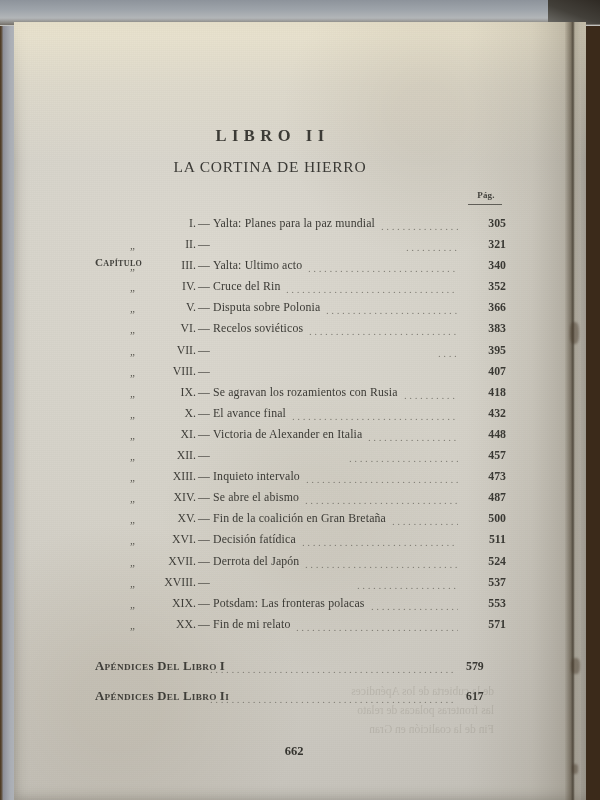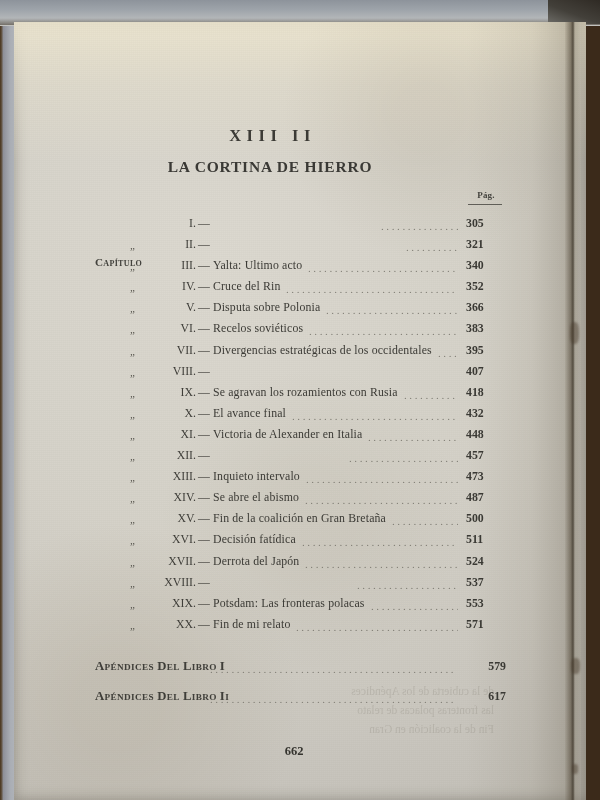--- a/index.html
+++ b/index.html
@@ -180,21 +180,21 @@
     color: #3c3b36;
     text-indent: 5px;
   }
   .book-title {
     position: absolute;
     top: 136px;
     left: 0; right: 60px;
     text-align: center;
     font-size: 15.5px;
     letter-spacing: 0.8px;
-    font-weight: 700;
+    font-weight: 400;
     color: #3a3935;
   }
 
   
   .pag-head {
     position: absolute;
     top: 168px;
     left: 452px;
     width: 40px;
     text-align: center;
@@ -281,21 +281,21 @@
     font-size: 11px;
     letter-spacing: 2.6px;
     opacity: .78;
     white-space: nowrap;
   }
   .page-no {
     position: absolute;
     left: 452px;
     top: 2px;
     width: 40px;
-    text-align: left;
+    text-align: right;
     font-size: 11.8px;
     font-weight: 700;
     color: #3a3934;
   }
 
   
   .app-row {
     position: relative;
     height: 30px;
     font-size: 11.5px;
@@ -319,21 +319,21 @@
     font-size: 11px;
     letter-spacing: 2.6px;
     opacity: .75;
     white-space: nowrap;
   }
   .app-page {
     position: absolute;
     left: 452px;
     top: 4px;
     width: 40px;
-    text-align: right;
+    text-align: left;
     font-size: 11.8px;
     font-weight: 700;
     color: #3a3934;
   }
 
   .folio {
     position: absolute;
     top: 722px;
     left: 0; right: 60px;
     text-align: center;
@@ -366,31 +366,32 @@
     <div class="page-gutter-shade"></div>
 
     <div class="bleed">
       <div>de la cubierta de los Apéndices</div>
       <div>las fronteras polacas de relato</div>
       <div>Fin de la coalición en Gran</div>
     </div>
 
     <div class="content">
 
-      <div class="book-label">XIII II</div>
+      <div class="book-label">LIBRO II</div>
       <div class="book-title">LA CORTINA DE HIERRO</div>
 
       <div class="pag-head">Pág.</div>
       <div class="pag-rule"></div>
 
       <div class="toc" id="toc">
           <div class="row">
             <div class="lead-label"><span class="sc-first">C</span><span style="font-size:0.84em">APÍTULO</span></div>
             <div class="num">I.</div>
             <div class="dash">—</div>
+            <div class="title">Yalta: Planes para la paz mundial</div>
             <div class="dots" style="left: 367px; width: 77px;">..........................................................................................</div>
             <div class="page-no">305</div>
           </div>
           <div class="row">
             <div class="ditto">„</div>
             <div class="num">II.</div>
             <div class="dash">—</div>
             <div class="dots" style="left: 392px; width: 52px;">..........................................................................................</div>
             <div class="page-no">321</div>
           </div>
@@ -423,21 +424,20 @@
             <div class="num">VI.</div>
             <div class="dash">—</div>
             <div class="title">Recelos soviéticos</div>
             <div class="dots" style="left: 295px; width: 149px;">..........................................................................................</div>
             <div class="page-no">383</div>
           </div>
           <div class="row">
             <div class="ditto">„</div>
             <div class="num">VII.</div>
             <div class="dash">—</div>
-            <div class="title">Divergencias estratégicas de los occidentales</div>
             <div class="dots" style="left: 424px; width: 20px;">..........................................................................................</div>
             <div class="page-no">395</div>
           </div>
           <div class="row">
             <div class="ditto">„</div>
             <div class="num">VIII.</div>
             <div class="dash">—</div>
             <div class="dots" style="left: 458px; width: 0px;">..........................................................................................</div>
             <div class="page-no">407</div>
           </div>

